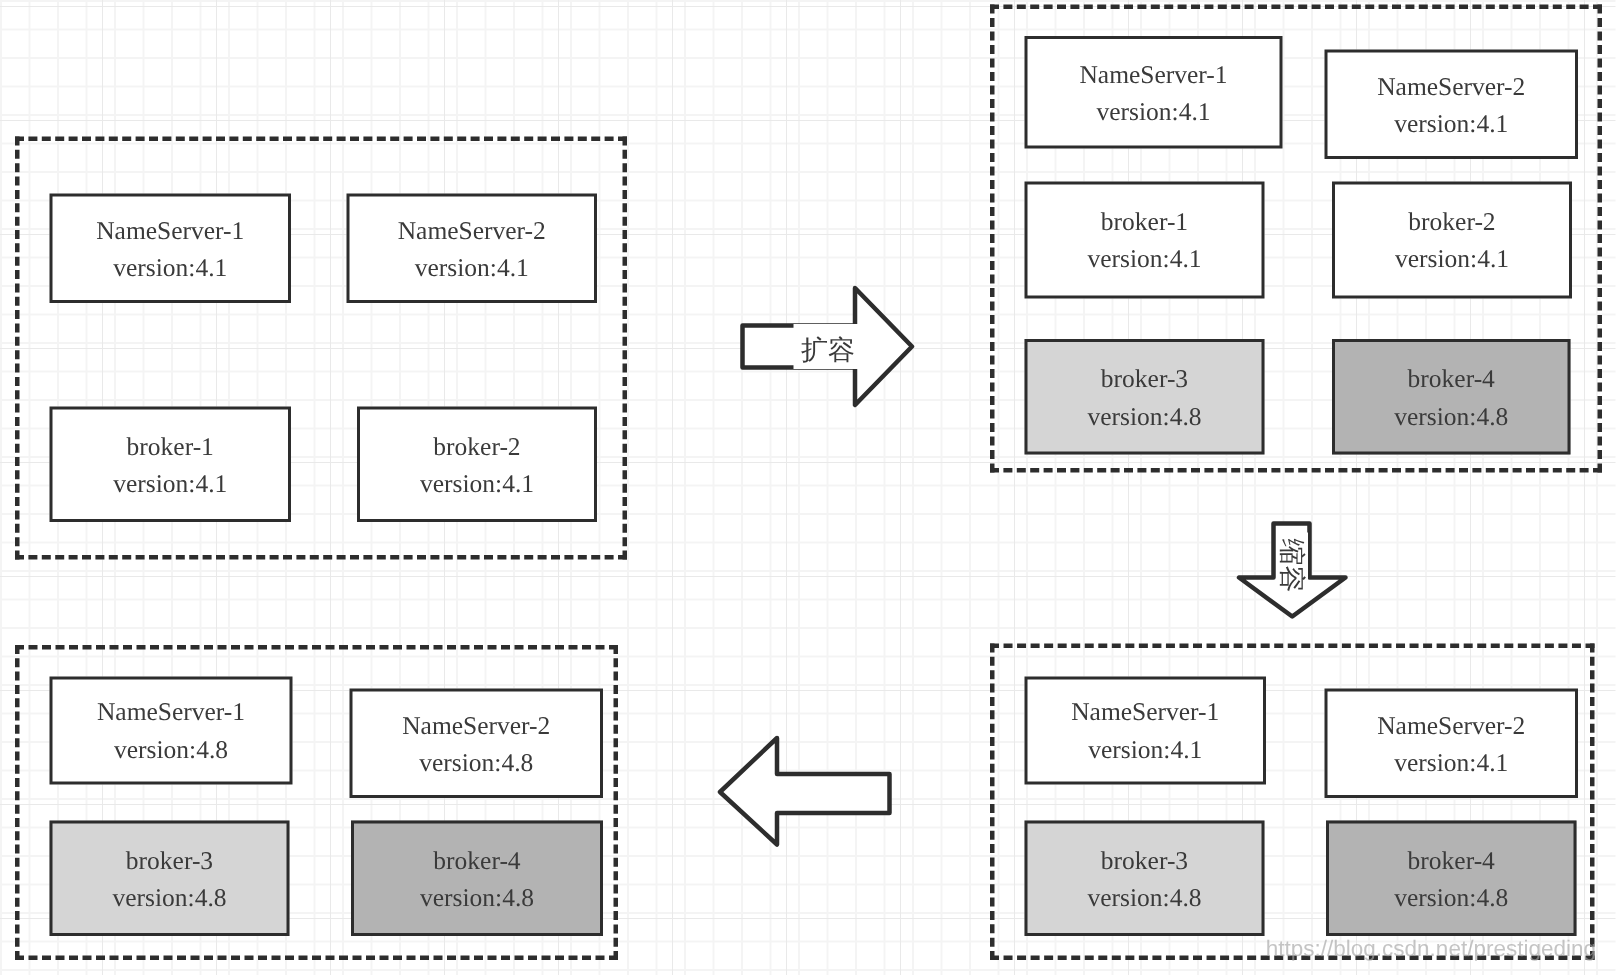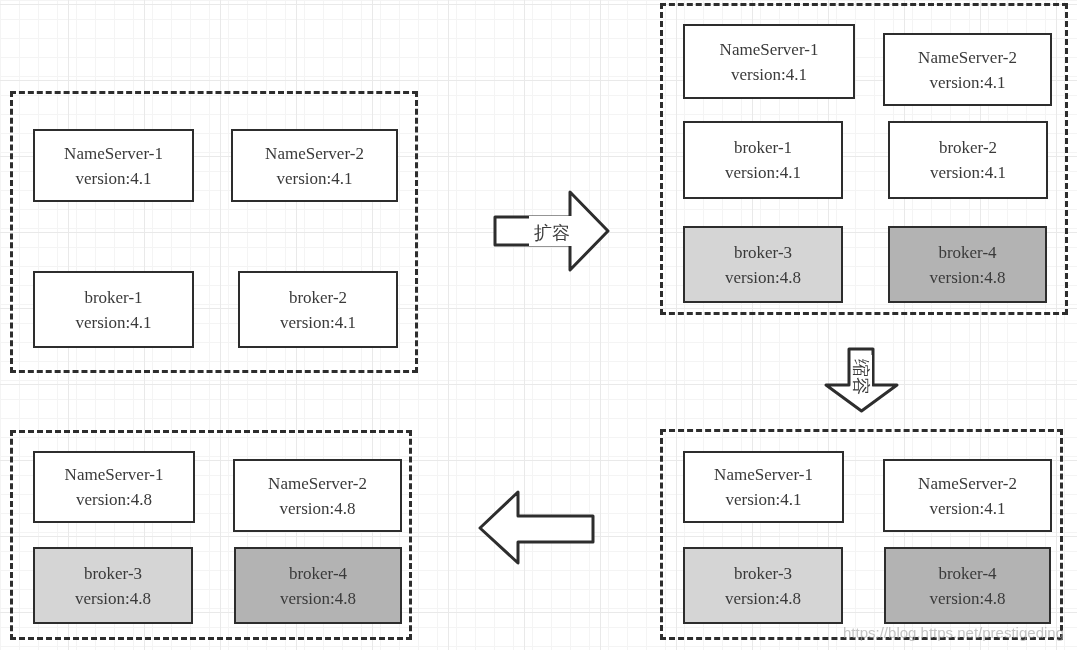--- a/index.html
+++ b/index.html
@@ -150,15 +150,15 @@
     <rect x="529" y="216" width="47" height="30" fill="#ffffff"></rect>
     <text class="arrow-label" x="552" y="239" text-anchor="middle">扩容</text>
 
     <polygon points="849,349 873,349 873,385 897,385 861.5,411 826,385 849,385" fill="#ffffff" stroke="#2d2d2d" stroke-width="3" stroke-linejoin="round"></polygon>
     <rect x="851" y="355" width="21" height="45" fill="#ffffff"></rect>
     <text class="arrow-label" x="861" y="377" dy="6" text-anchor="middle" transform="rotate(90 861 377)" font-size="17">缩容</text>
 
     <polygon points="593,516 518,516 518,492 480,528 518,563 518,542 593,542" fill="#ffffff" stroke="#2d2d2d" stroke-width="3" stroke-linejoin="round"></polygon>
   </svg>
 
-  <div class="watermark">https://blog.https.net/prestigeding</div>
+  <div class="watermark">https://blog.csdn.net/prestigeding</div>
 
 </div>
 
 </body></html>

